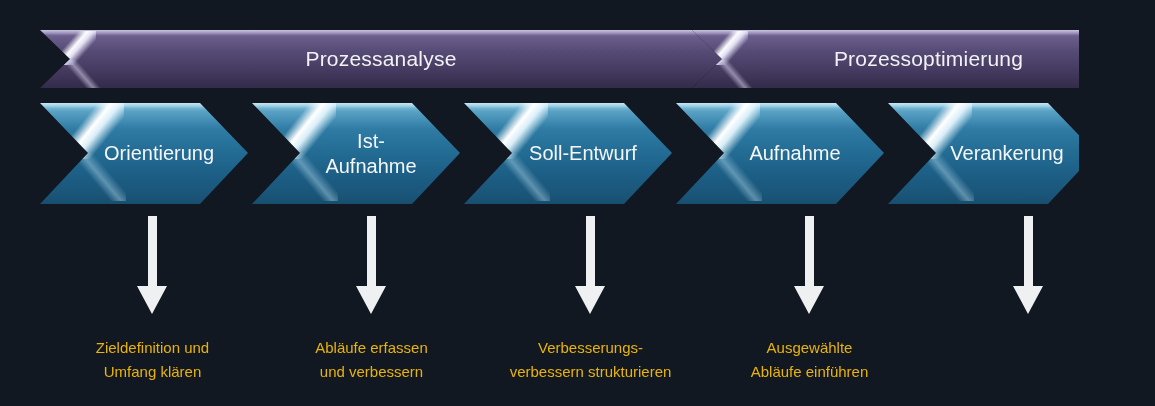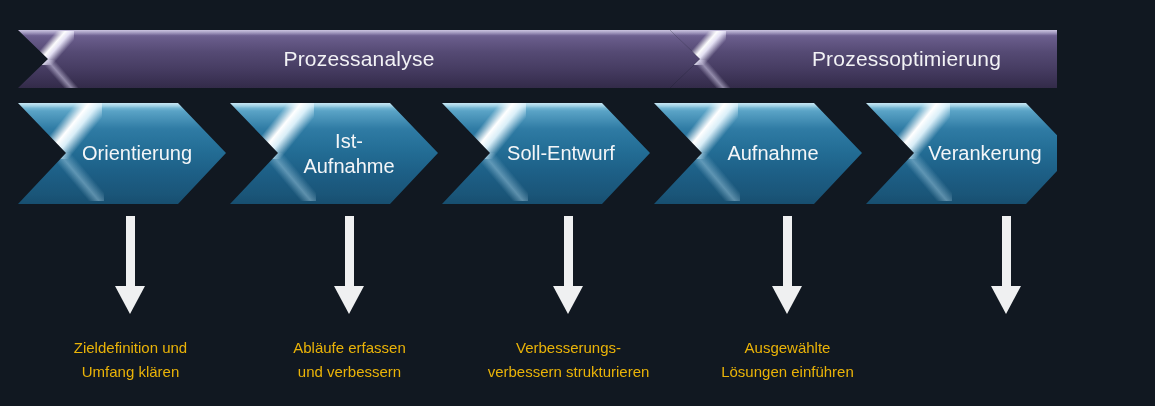--- a/index.html
+++ b/index.html
@@ -10,20 +10,21 @@
   }
   body {
     font-family: "Liberation Sans", sans-serif;
   }
   #canvas {
     position: relative;
     width: 1057px;
     height: 406px;
     background: #111821;
     overflow: hidden;
+    margin-left: 22px;
   }
 
   
   #phase-row {
     position: absolute;
     left: 0;
     top: 30px;
     width: 1155px;
     height: 58px;
   }
@@ -291,15 +292,15 @@
     <div class="arrow-head"></div>
   </div>
 
   <div class="caption" style="left:23px">Zieldefinition und
 Umfang klären</div>
   <div class="caption" style="left:242px">Abläufe erfassen
 und verbessern</div>
   <div class="caption" style="left:461px">Verbesserungs-
 verbessern strukturieren</div>
   <div class="caption" style="left:680px">Ausgewählte
-Lösungen einführen</div>
+Abläufe einführen</div>
 
 </div>
 
 </body></html>

